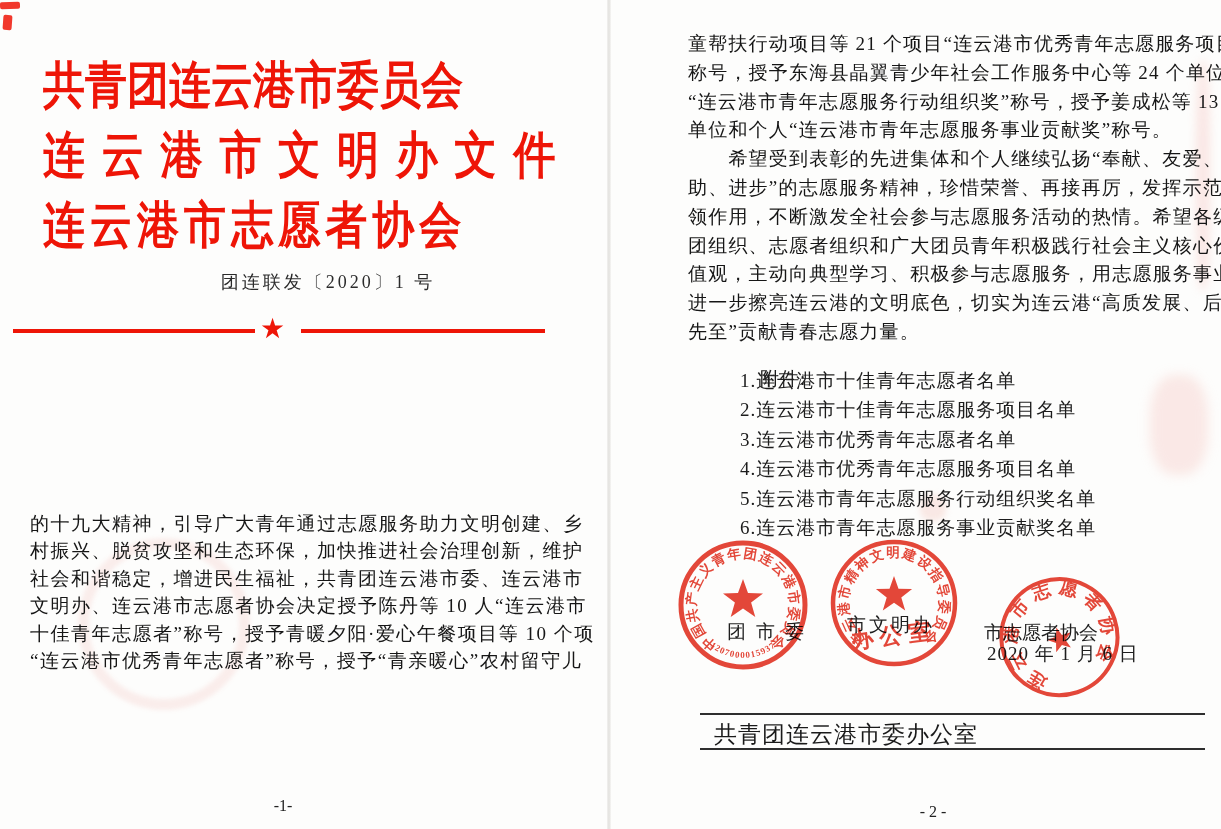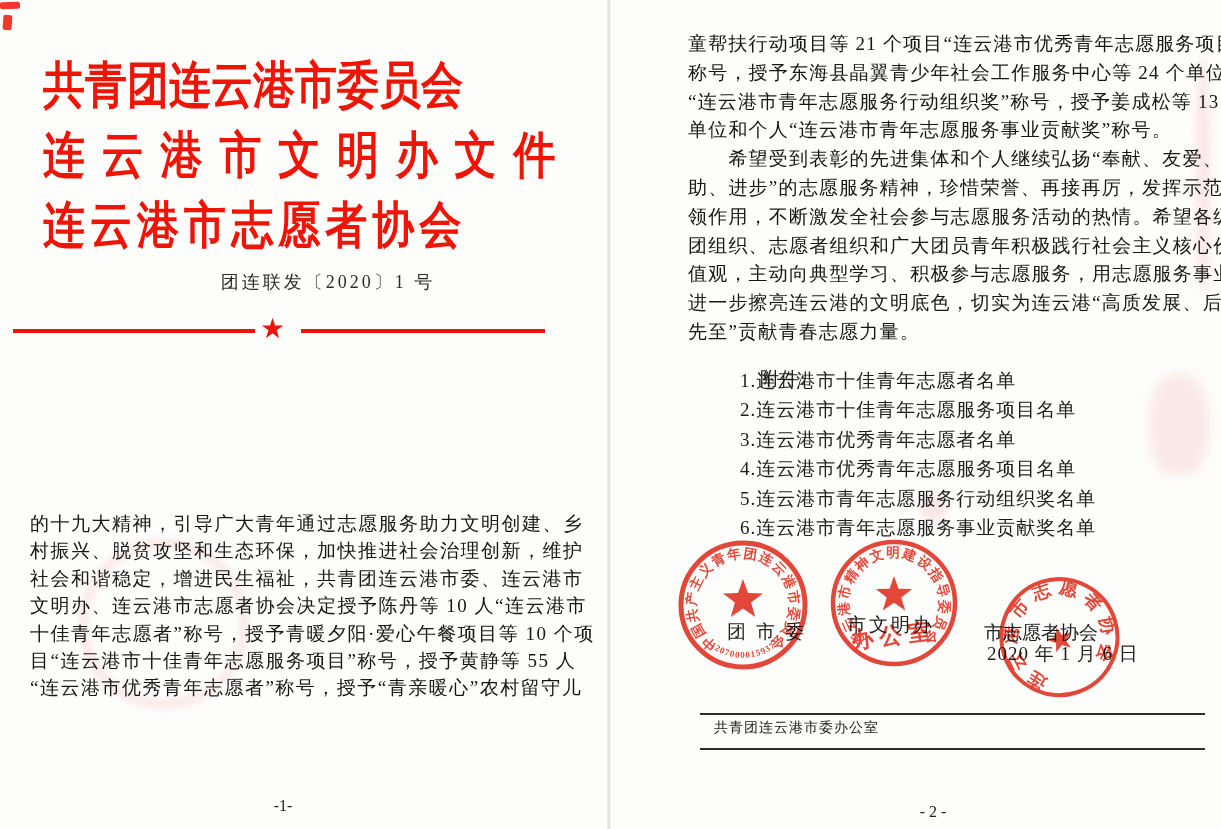--- a/index.html
+++ b/index.html
@@ -38,21 +38,21 @@
   #sig-tuanshiwei{left:727px;top:619px;letter-spacing:10px;}
   #sig-wenminban{left:847px;top:612px;letter-spacing:3px;}
   #sig-xiehui{left:984px;top:612px;letter-spacing:0;margin-top:8px;}
   #sig-date{left:987px;top:641px;letter-spacing:1px;}
   .seal-wrap{position:absolute;mix-blend-mode:multiply;opacity:.9;z-index:2;}
   #seal1-wrap{left:675px;top:537px;}
   #seal2-wrap{left:828px;top:537px;}
   #seal3-wrap{left:997px;top:574px;transform:rotate(-18deg);}
   .footer-rule{position:absolute;left:700px;width:505px;height:2px;background:#2e2e2e;}
   .footer-row{position:absolute;left:714px;top:719px;width:478px;display:flex;
-       justify-content:space-between;font-size:14px;letter-spacing:1px;color:#1a1a1a;}
+       justify-content:space-between;font-size:23px;letter-spacing:1px;color:#1a1a1a;}
   .pagenum2{position:absolute;left:610px;top:803px;width:646px;text-align:center;font-size:16px;color:#222;}
   .bleed{position:absolute;border-radius:40%;}
   #bleed-strip{left:1196px;top:60px;width:14px;height:230px;background:rgba(245,190,182,.35);filter:blur(5px);}
   #bleed-ghost{left:1150px;top:375px;width:58px;height:100px;background:rgba(243,180,172,.28);filter:blur(6px);}
   #bleed-star{left:920px;top:495px;width:26px;height:26px;background:rgba(240,170,160,.25);filter:blur(3px);}
   .seal-text{font-family:"Liberation Serif","DejaVu Serif",serif;}
 </style>
 </head>
 <body>
 
@@ -77,21 +77,20 @@
 
     <div class="bleed-ring"></div>
 
     <div class="body1">
 
         <div>的十九大精神，引导广大青年通过志愿服务助力文明创建、乡</div>
         <div>村振兴、脱贫攻坚和生态环保，加快推进社会治理创新，维护</div>
         <div>社会和谐稳定，增进民生福祉，共青团连云港市委、连云港市</div>
         <div>文明办、连云港市志愿者协会决定授予陈丹等 10 人“连云港市</div>
         <div>十佳青年志愿者”称号，授予青暖夕阳·爱心午餐项目等 10 个项</div>
-        <div>目“连云港市十佳青年志愿服务项目”称号，授予黄静等 55 人</div>
         <div>“连云港市优秀青年志愿者”称号，授予“青亲暖心”农村留守儿</div>
       </div>
 
     <div class="pagenum1">-1-</div>
   </div>
 
   <div class="page-divider"></div>
 
   <div class="page" id="page2"></div>
 

